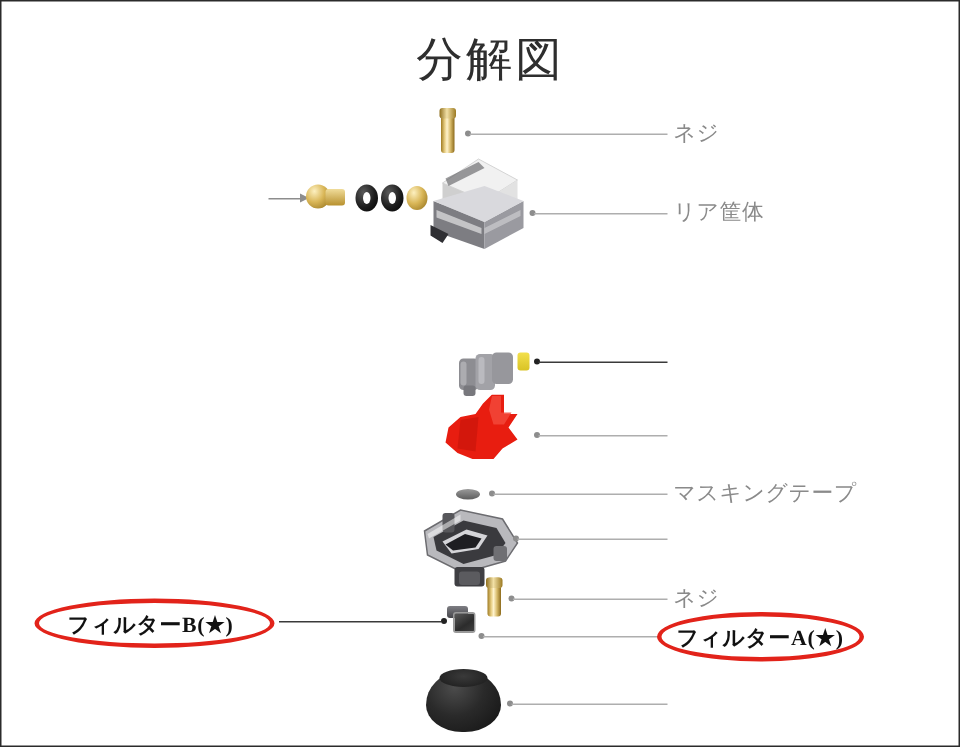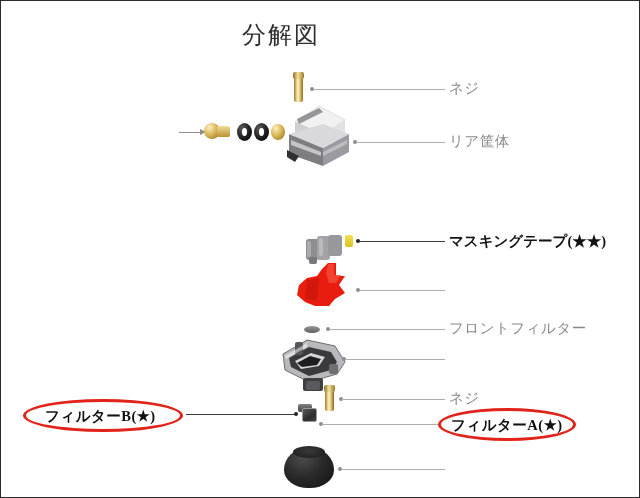--- a/index.html
+++ b/index.html
@@ -13,24 +13,25 @@
     width:640px;height:498px;
     background:#ffffff;
     border:1px solid #2b2b2b;
     box-sizing:border-box;
     overflow:hidden;
   }
   
   .title{
     position:absolute;left:0;top:18px;width:560px;
     text-align:center;
-    font-size:24px;
+    font-size:31px;
     letter-spacing:2px;
     color:#2e2e2e;
     font-family:"Liberation Serif","DejaVu Serif",serif;
+    padding-left:46px;
   }
   
   .leader{
     position:absolute;height:1px;background:#aeaeae;
   }
   .leader.dark{background:#3a3a3a;height:1.4px;}
   .dot{
     position:absolute;width:4px;height:4px;border-radius:50%;
     background:#8d8d8d;
   }
@@ -163,37 +164,36 @@
       <rect x="13" y="3" width="13" height="24" rx="3" fill="#a2a2a7"></rect>
       <rect x="24" y="2" width="14" height="21" rx="3" fill="#97979c"></rect>
       <rect x="5" y="24" width="8" height="7" rx="2" fill="#78787d"></rect>
       <rect x="3" y="8" width="4" height="16" rx="2" fill="#b9b9be" opacity=".7"></rect>
       <rect x="15" y="5" width="4" height="18" rx="2" fill="#c4c4c9" opacity=".7"></rect>
     </svg>
   </div>
   <div class="part tape" style="left:344px;top:234px;"></div>
   <div class="dot dark" style="left:355px;top:238px;"></div>
   <div class="leader dark" style="left:358px;top:240px;width:86px;"></div>
-  <div class="lab bold" style="left:448px;top:231px;">マスキングテープ(★★)</div>
 
   <div class="part" style="left:294px;top:262px;">
     <svg width="60" height="45" viewBox="0 0 60 45">
       <path d="M33,0 L41,0 L41,13 L50,13 L44,22 L50,30 L40,36 L34,43
                L20,43 L10,39 L2,32 L4,22 L12,15 L22,13 L27,6 Z" fill="#e81d10"></path>
       <path d="M33,1 L39,1 L39,12 L46,12 L41,20 L34,20 L31,10 Z" fill="#f2483a" opacity=".85"></path>
       <path d="M12,17 L24,15 L22,38 L10,36 Z" fill="#c4140a" opacity=".6"></path>
     </svg>
   </div>
   <div class="dot" style="left:355px;top:287px;"></div>
   <div class="leader" style="left:358px;top:289px;width:86px;"></div>
 
   <div class="part frontfilter" style="left:303px;top:325px;"></div>
   <div class="dot" style="left:325px;top:326px;"></div>
   <div class="leader" style="left:328px;top:328px;width:116px;"></div>
-  <div class="lab" style="left:448px;top:318px;">フロントフィルター</div>
+  <div class="lab" style="left:448px;top:318px;">マスキングテープ</div>
 
   <div class="part" style="left:272px;top:333px;">
     <svg width="80" height="62" viewBox="0 0 80 62">
       <polygon points="10,20 34,6 62,12 72,28 64,40 36,48 12,36" fill="#b9b9bd"></polygon>
       <polygon points="10,20 34,6 62,12 72,28 64,40 36,48 12,36" fill="none" stroke="#6c6c70" stroke-width="1"></polygon>
       <polygon points="16,24 36,13 58,18 64,28 58,36 36,42 18,33" fill="#3a3a3e"></polygon>
       <path d="M22,27 L38,19 L52,23 L46,32 L28,35 Z" fill="#d5d5d9"></path>
       <path d="M24,29 L37,22 L48,25 L44,31 L29,33 Z" fill="#1e1e22"></path>
       <rect x="22" y="8" width="8" height="13" rx="2" fill="#57575b"></rect>
       <rect x="56" y="30" width="9" height="10" rx="2" fill="#6f6f73"></rect>

